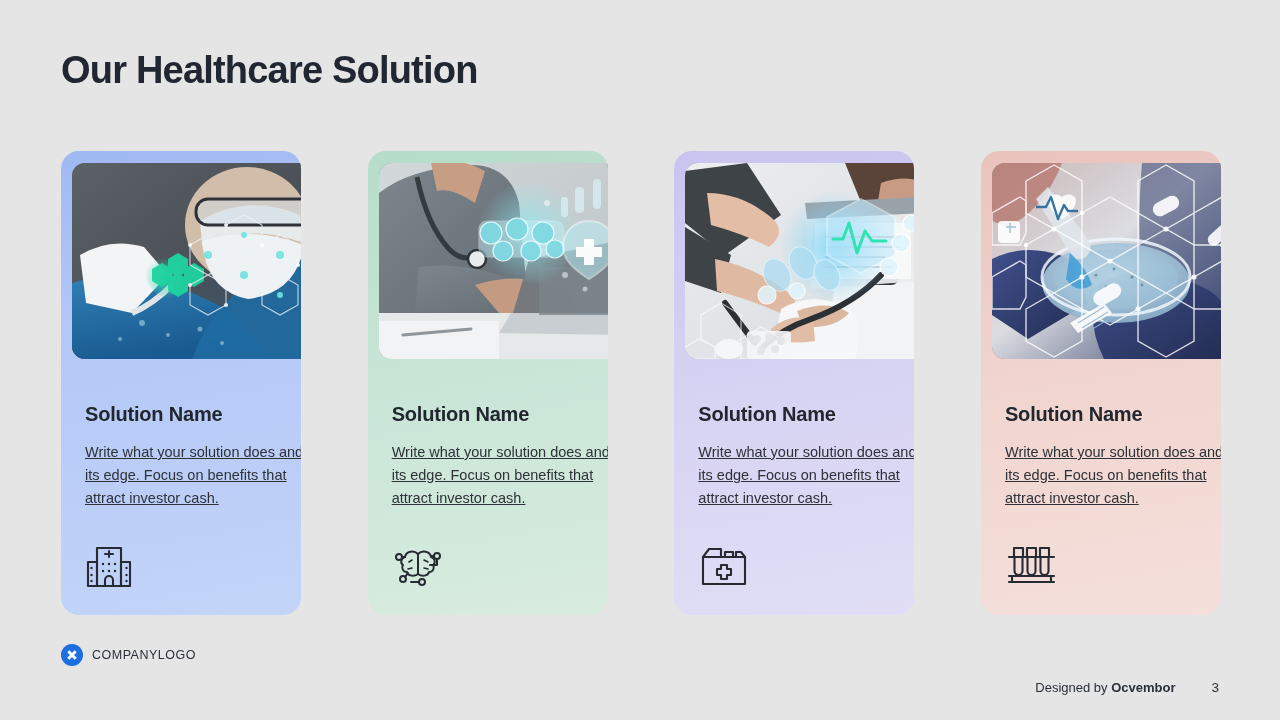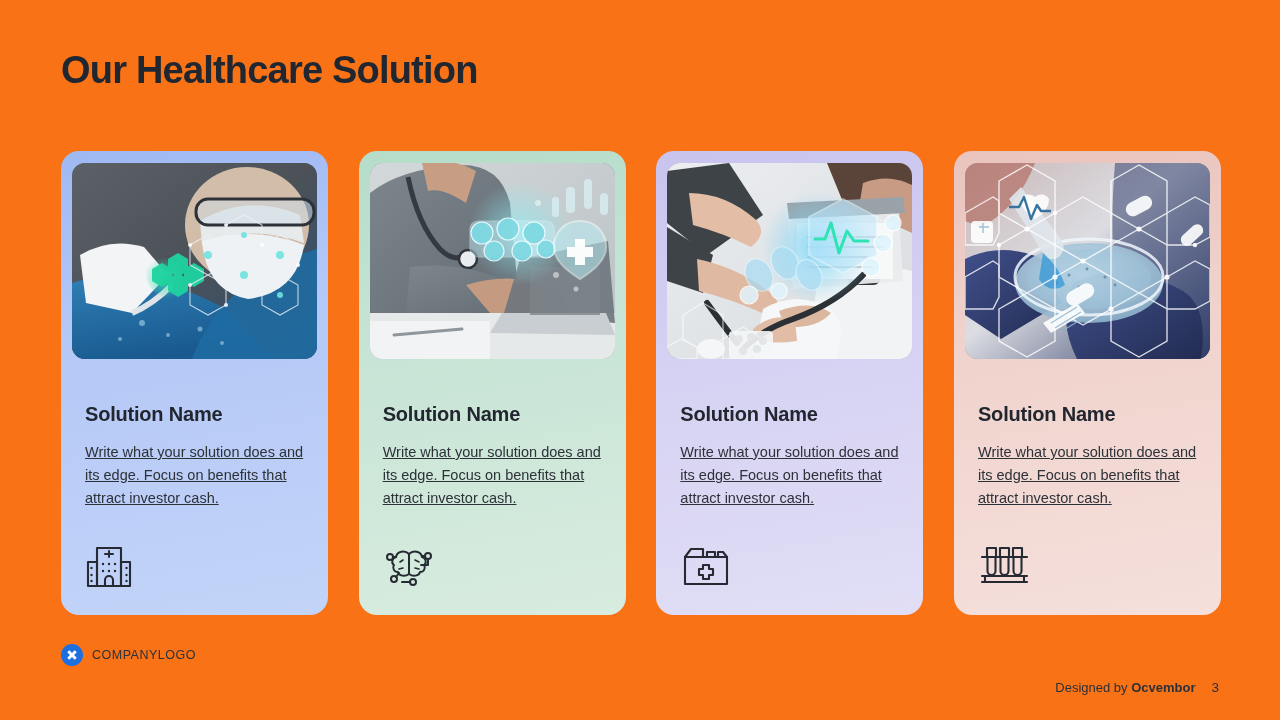--- a/index.html
+++ b/index.html
@@ -9,21 +9,21 @@
     height: 720px;
     overflow: hidden;
     background: #f0f5fd;
     font-family: "Liberation Sans", sans-serif;
     position: relative;
   }
 
   .slide {
     position: absolute;
     inset: 0;
-    background: #f97316;
+    background: #e5e5e5;
   }
 
   
   .slide-title {
     position: absolute;
     left: 61px;
     top: 48px;
     font-size: 38px;
     font-weight: bold;
     letter-spacing: -0.8px;
@@ -36,21 +36,21 @@
     position: absolute;
     left: 61px;
     top: 151px;
     width: 1160px;
     height: 464px;
     display: flex;
     justify-content: space-between;
   }
 
   .card {
-    width: 267px;
+    width: 240px;
     height: 464px;
     border-radius: 18px;
     position: relative;
     overflow: hidden;
     padding: 0;
   }
 
   .card-blue   { background: linear-gradient(170deg, #9fb9f3 0%, #b4c8f7 35%, #c3d4f8 100%); }
   .card-green  { background: linear-gradient(170deg, #b5ddc9 0%, #c6e4d5 38%, #d8ecdf 100%); }
   .card-purple { background: linear-gradient(170deg, #c9c4ef 0%, #d4d0f2 38%, #e1def6 100%); }
@@ -126,21 +126,21 @@
     letter-spacing: 0.5px;
     color: #2b3039;
   }
 
   .footer-right {
     position: absolute;
     right: 61px;
     top: 680px;
     display: flex;
     align-items: baseline;
-    gap: 16px;
+    gap: 36px;
     font-size: 13px;
     color: #2b3039;
   }
   .footer-right .brand { font-weight: bold; }
   .page-number { font-size: 13.5px; color: #2b3039; }
 </style>
 </head>
 <body>
 
 <div class="slide">

